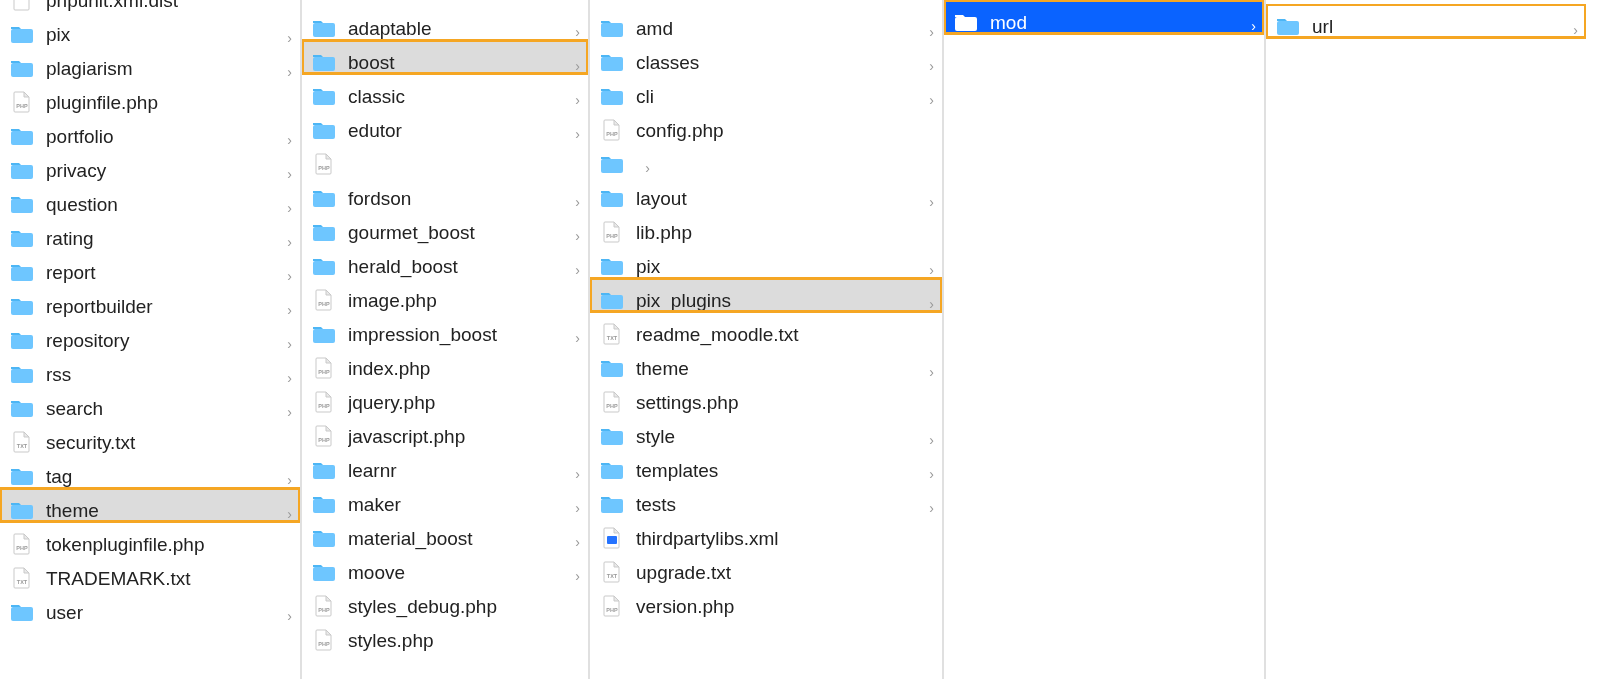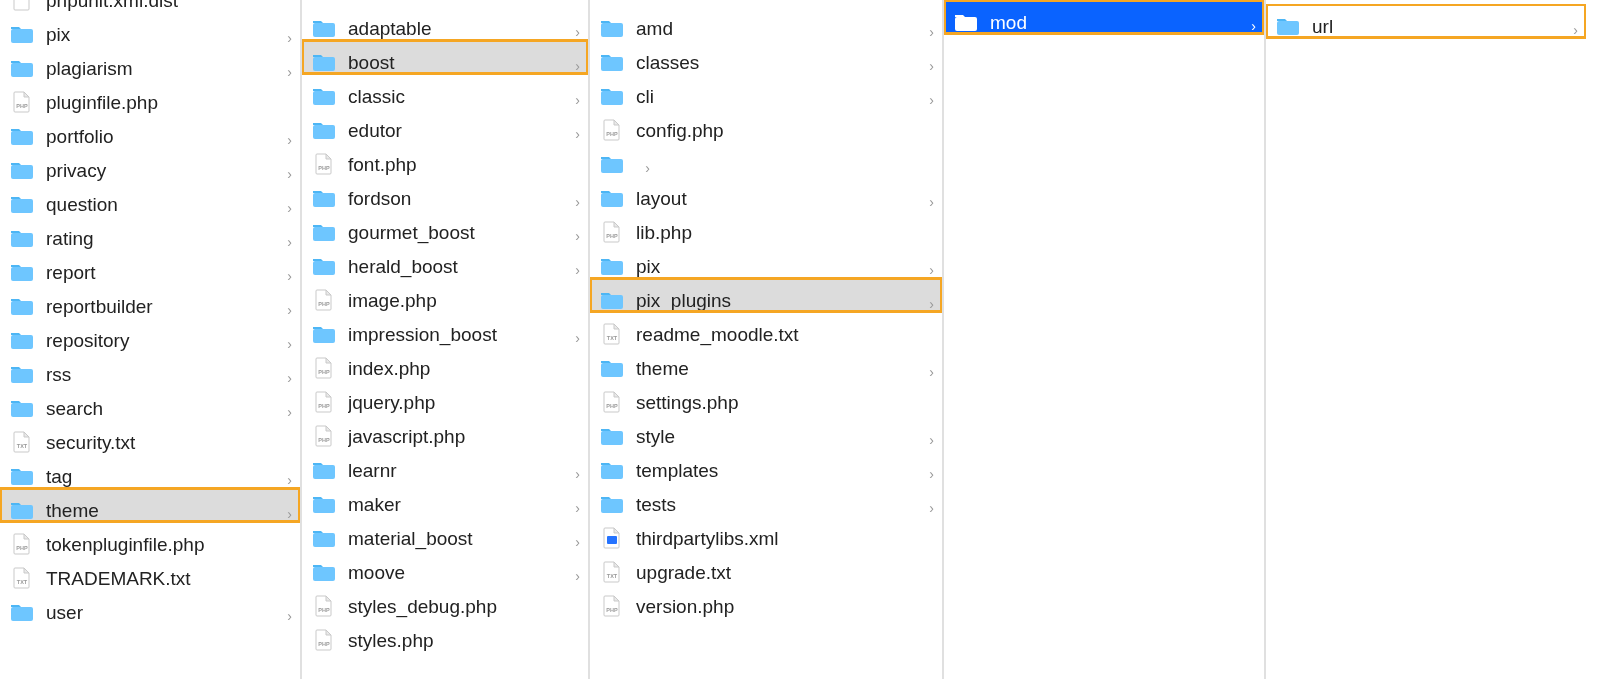--- a/index.html
+++ b/index.html
@@ -347,21 +347,20 @@
           <span class="chev">›</span>
         </div>
         <div class="row">
           <span class="icon">
             <svg width="18" height="22" viewBox="0 0 18 22">
     <path class="file-body" d="M2 1 h9 l5 5 v14 a1 1 0 0 1 -1 1 h-13 a1 1 0 0 1 -1 -1 v-18 a1 1 0 0 1 1 -1 z"></path>
     <path class="file-fold" d="M11 1 v5 h5 z"></path>
     <text x="9" y="17" font-size="5.5" text-anchor="middle" fill="#9a9a9a" font-weight="600">PHP</text>
   </svg>
           </span>
-          <span class="label">font.php</span>
           <span class="chev"></span>
         </div>
         <div class="row">
           <span class="icon">
             <svg width="24" height="20" viewBox="0 0 24 20">
     <path class="folder-tab" d="M1 3 h8 l2 2 h-10 z"></path>
     <rect class="folder-body" x="1" y="5" width="22" height="14" rx="2"></rect>
   </svg>
           </span>
           <span class="label">fordson</span>

